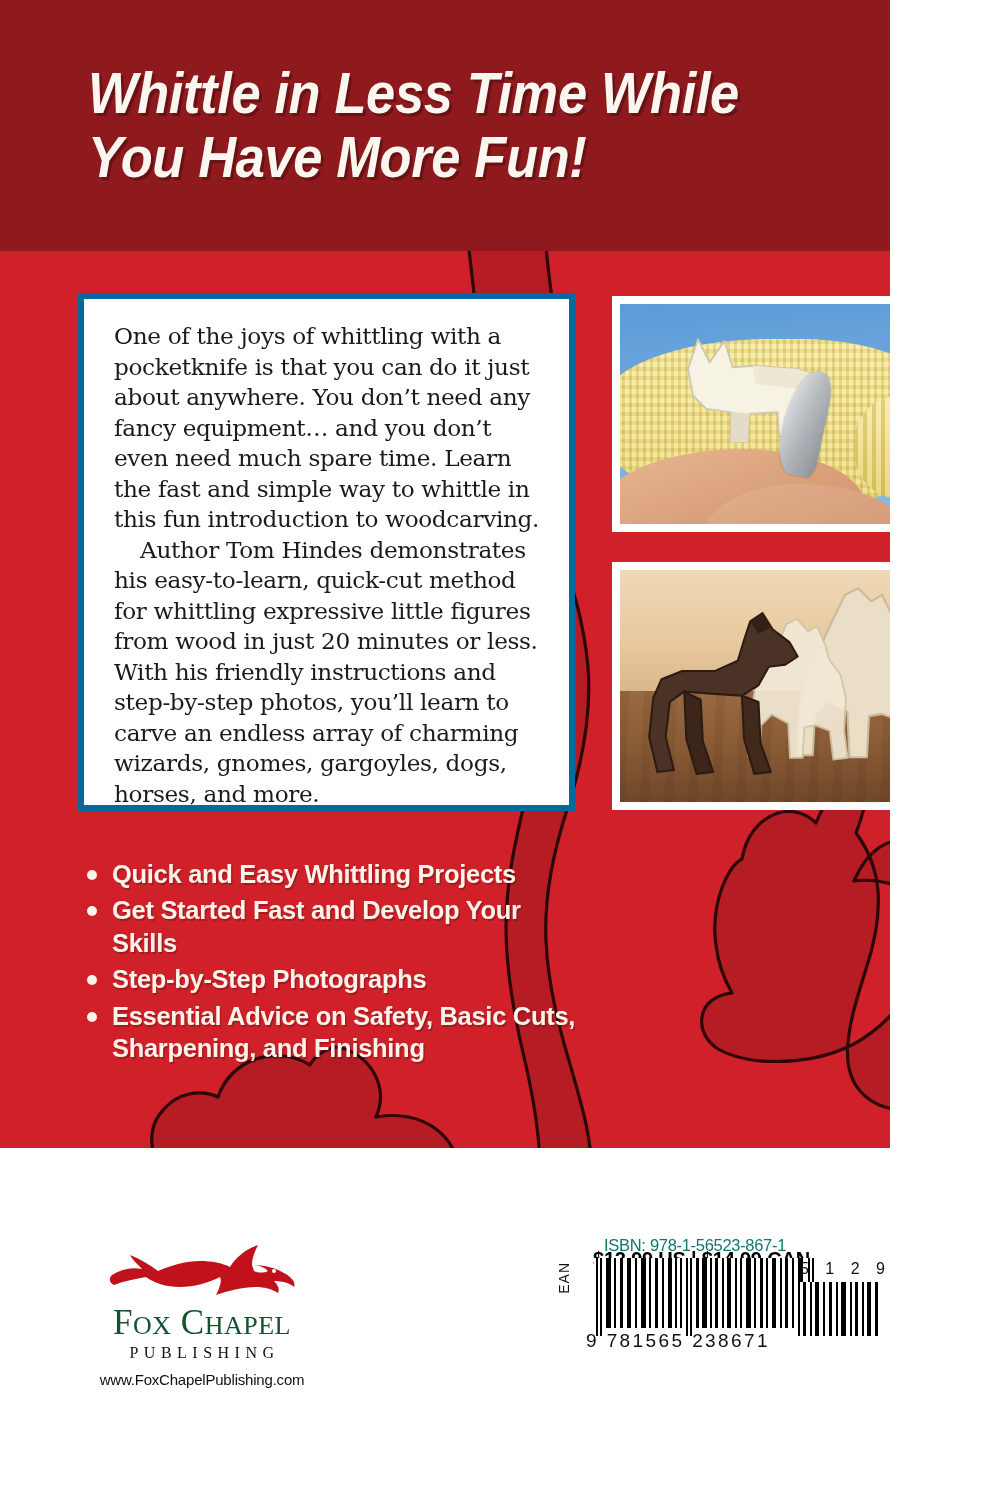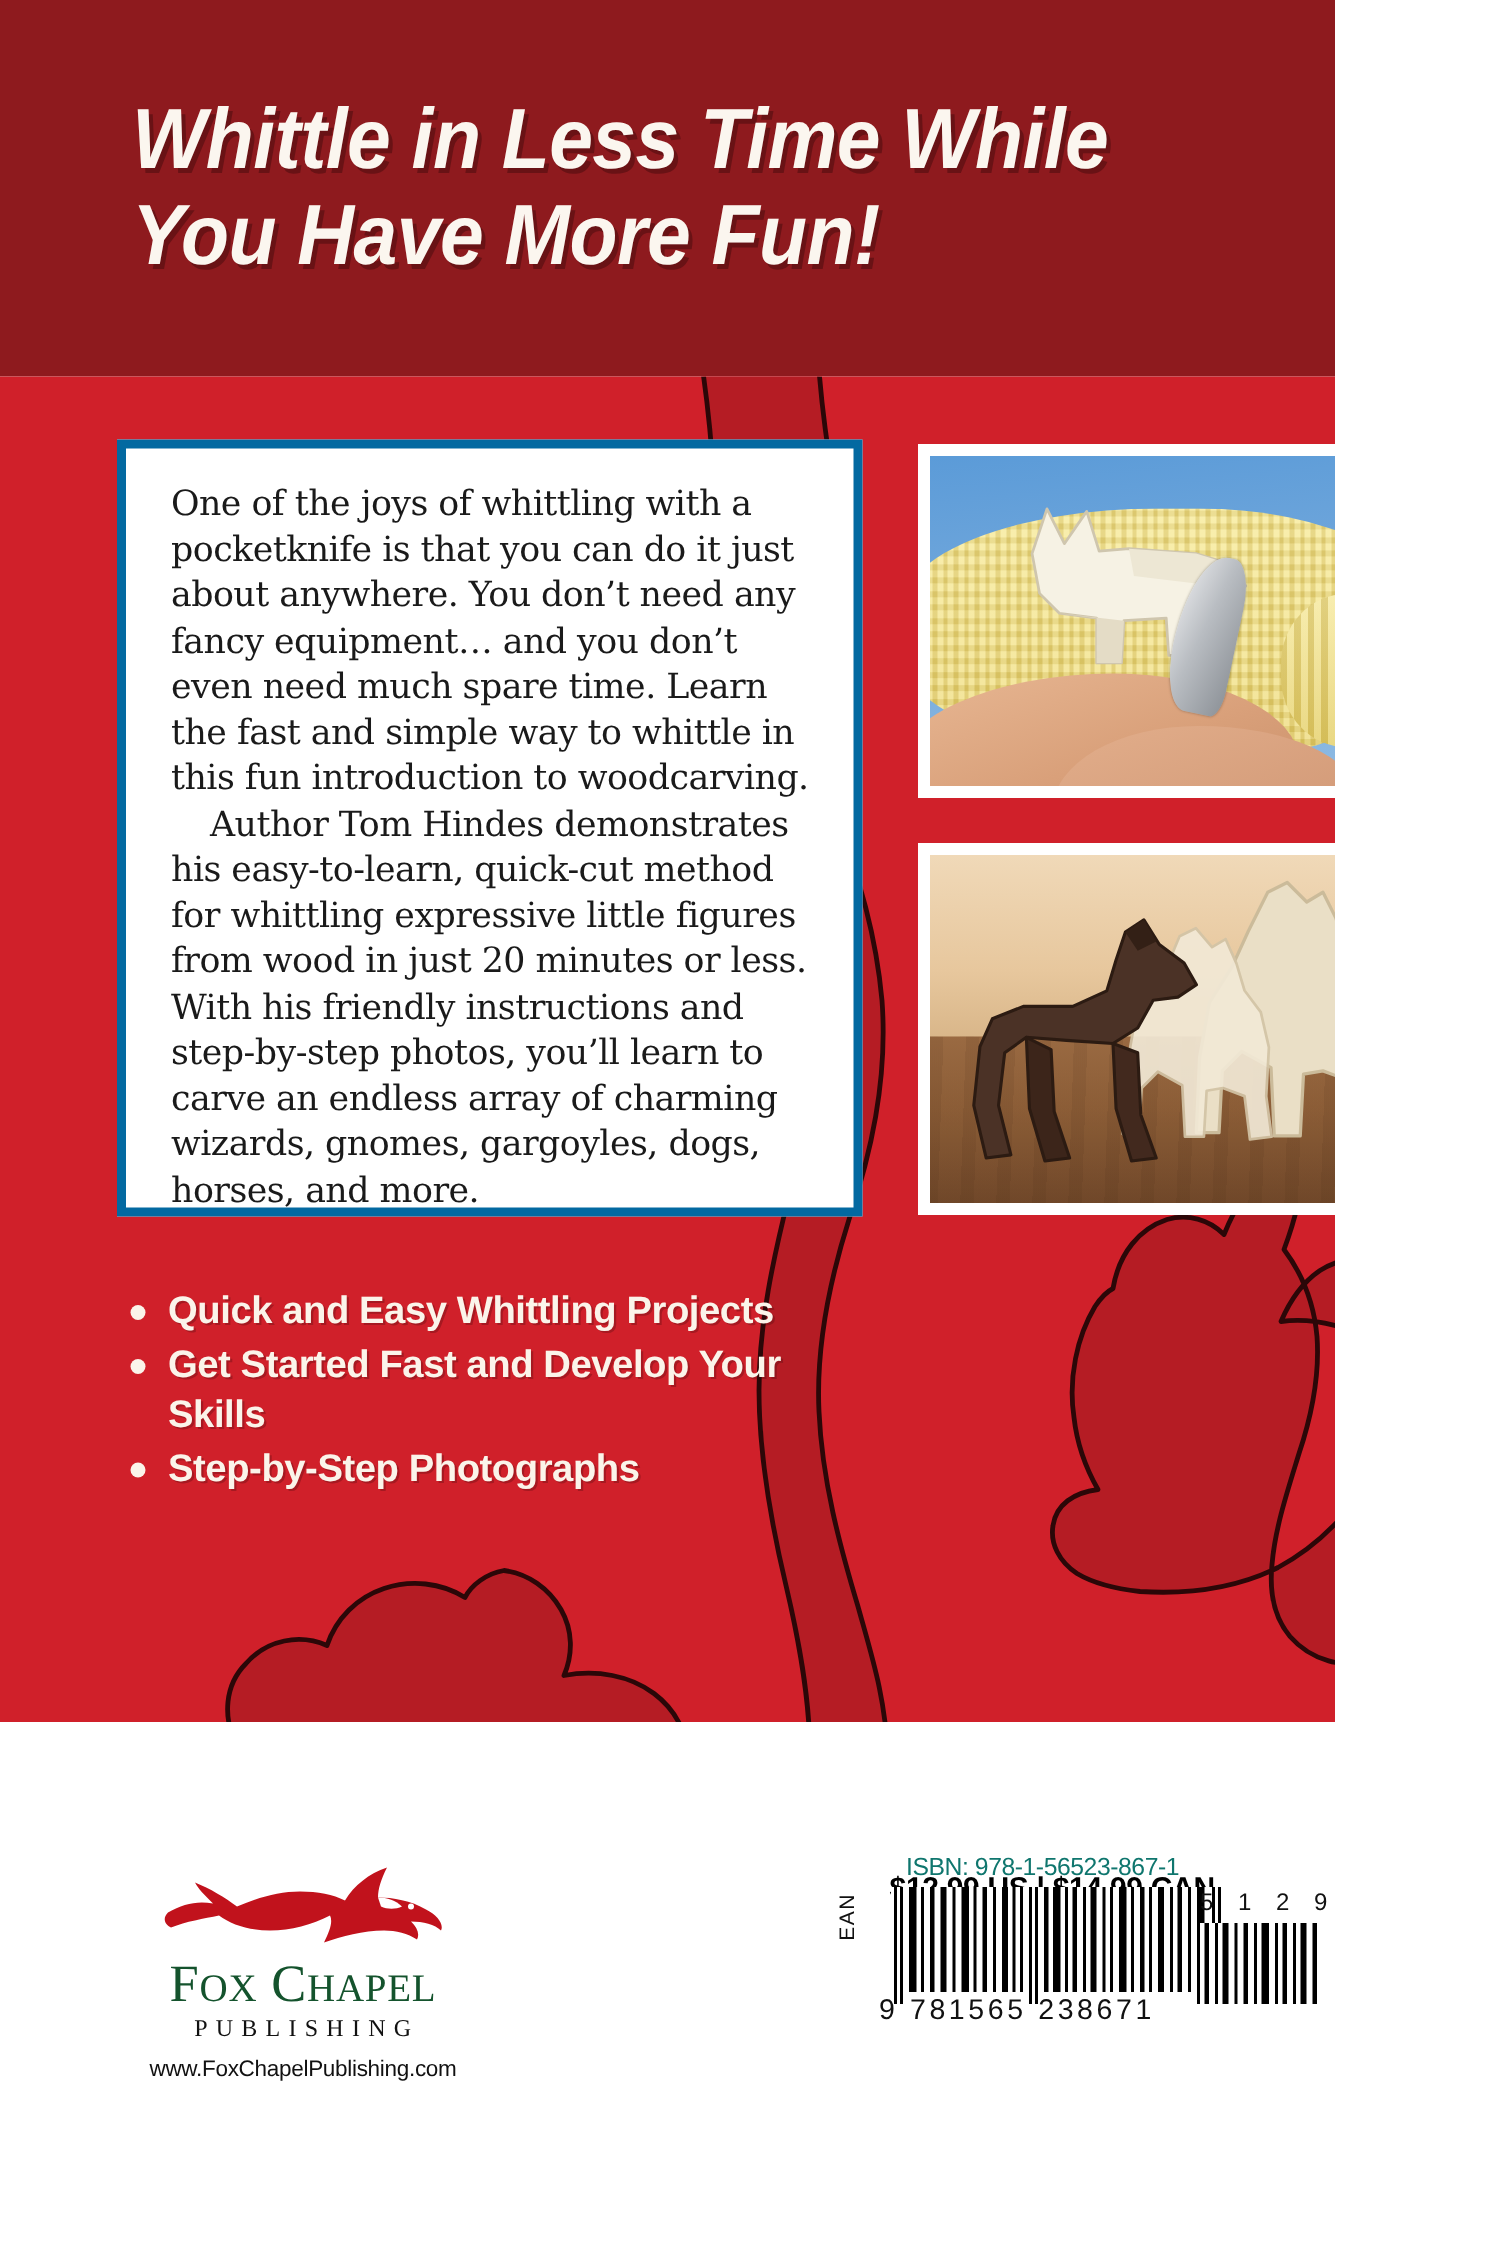--- a/index.html
+++ b/index.html
@@ -409,20 +409,21 @@
         <path d="M40 82 L56 90 L58 130 L68 160 L52 162 L42 128 Z" fill="#3C251A" stroke="#2C1B12" stroke-width="2" stroke-linejoin="round"></path>
         <path d="M104 14 L116 6 L124 20 L112 26 Z" fill="#332016"></path>
       </svg>
     </div>
   </div>
 
   <ul class="bullets">
     <li>Quick and Easy Whittling Projects</li>
     <li>Get Started Fast and Develop Your Skills</li>
     <li>Step-by-Step Photographs</li>
+    <li>Essential Advice on Safety, Basic Cuts, Sharpening, and Finishing</li>
   </ul>
 
   <div class="price">$12.99 US | $14.99 CAN</div>
 
   <div class="logo-block">
     <svg class="logo-fox" width="200" height="60" viewBox="0 0 200 60" xmlns="http://www.w3.org/2000/svg">
       <path d="M10 32 C20 26 30 24 40 26 C34 20 30 16 28 12
                C38 16 48 22 56 28 C70 22 84 18 98 18
                C110 18 120 20 128 24 C134 14 144 6 156 2
                C152 10 150 16 150 22 C160 22 172 24 182 30

